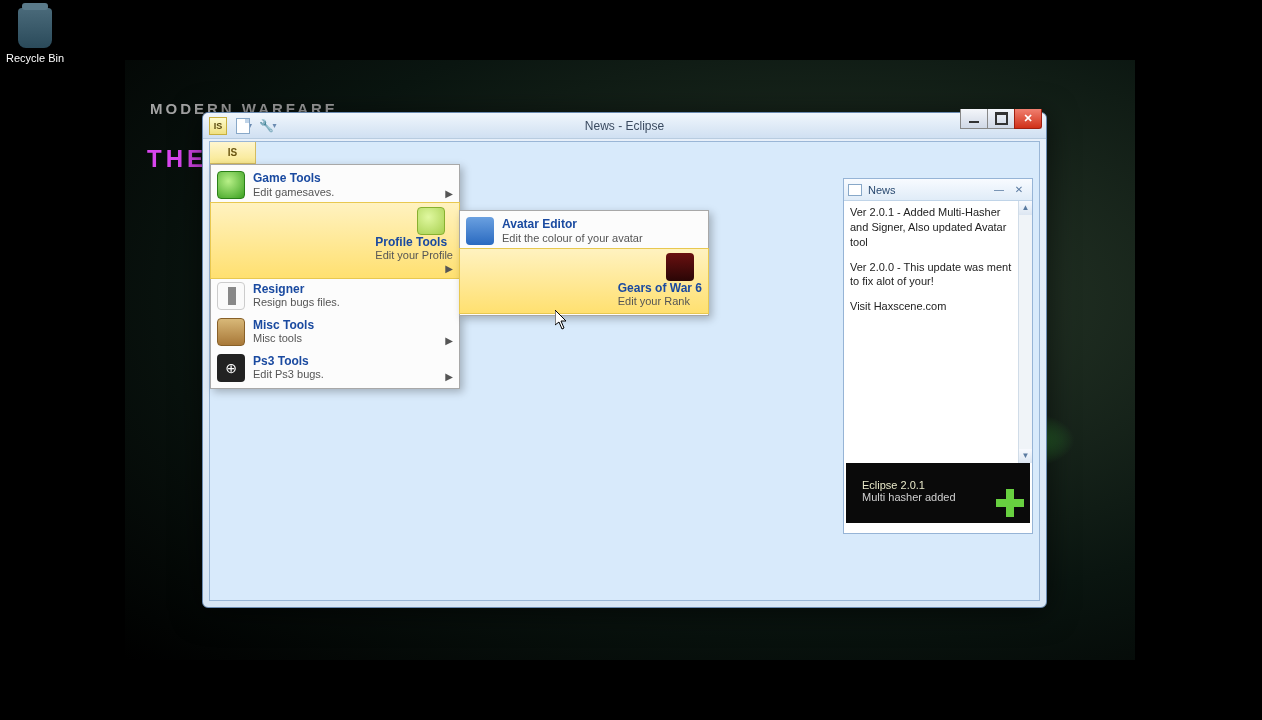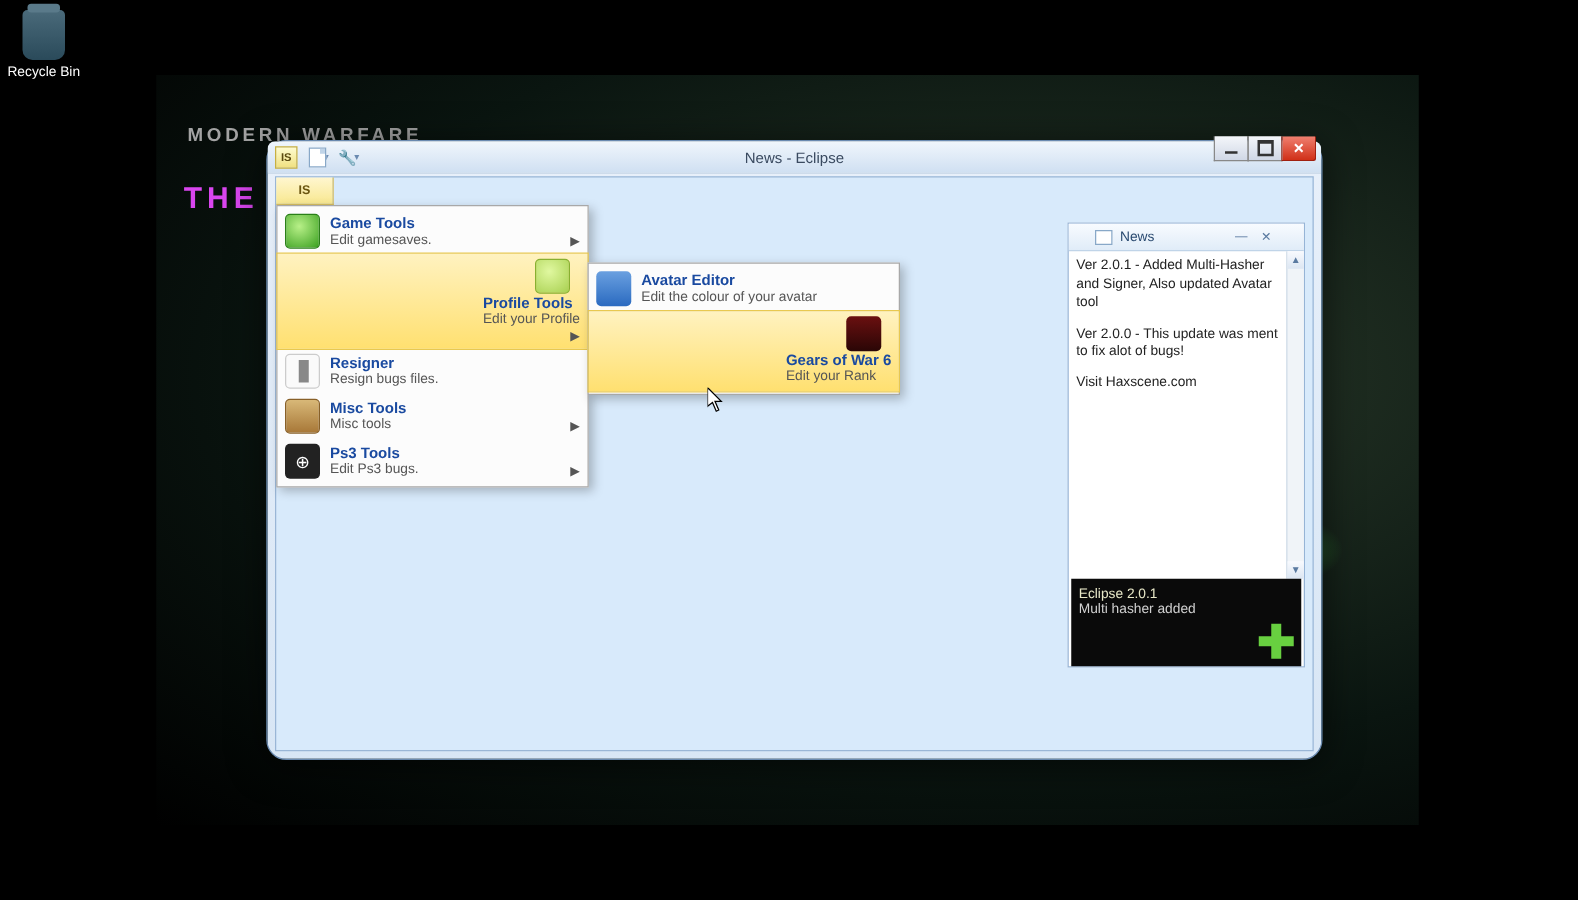--- a/index.html
+++ b/index.html
@@ -31,23 +31,23 @@
 }
 
 .recycle-bin { position: absolute; left: 5px; top: 8px; width: 60px; text-align: center; color: #fff; font-size: 11px; }
 .recycle-bin .icon { width: 34px; height: 40px; margin: 0 auto 4px;
   background: linear-gradient(#4a6a7a, #2a4a5a); border-radius: 4px 4px 8px 8px;
   position: relative; }
 .recycle-bin .icon::before { content:''; position:absolute; top:-5px; left:4px; right:4px; height:7px;
   background:#5a7a8a; border-radius:3px; }
 
 .window {
-  position: absolute; left: 213px; top: 112px; width: 845px; height: 496px;
+  position: absolute; left: 202px; top: 112px; width: 845px; height: 496px;
   background: linear-gradient(#e8f0fa, #d8e6f5);
-  border: 1px solid #6a8ab0; border-radius: 16px;
+  border: 1px solid #6a8ab0; border-radius: 6px;
   box-shadow: 0 4px 30px rgba(0,0,0,0.6);
   z-index: 5;
 }
 .titlebar {
   height: 26px; display: flex; align-items: center;
   background: linear-gradient(#f0f6fc, #d0e0f2);
   border-bottom: 1px solid #b8cce0; border-radius: 6px 6px 0 0;
   padding-left: 6px; position: relative;
 }
 .titlebar .app-icon { width: 18px; height: 18px; background: linear-gradient(#fefcd0, #f0e080); border: 1px solid #c8b040; display:flex;align-items:center;justify-content:center; font-size:9px; font-weight:bold; color:#5a4a10; margin-right: 6px; }
@@ -122,33 +122,33 @@
 .cursor { position:absolute; left:345px; top:168px; width:14px; height:20px; z-index:20; pointer-events:none; }
 
 
 .news-panel {
   position:absolute; right:6px; top:36px; width:190px; height:356px;
   background:#fff; border:1px solid #96b4d6;
 }
 .news-head {
   height:22px; background:linear-gradient(#f8fbff,#e0ecf8);
   border-bottom:1px solid #c0d4e8;
-  display:flex; align-items:center; padding:0 21px; font-size:11px; color:#2a4a70;
+  display:flex; align-items:center; padding:0 4px; font-size:11px; color:#2a4a70;
 }
 .news-head .ni { width:14px; height:12px; background:#fff; border:1px solid #88a8c8; margin-right:6px; }
 .news-head .sp { flex:1; }
 .news-head .nb { width:18px; height:14px; display:flex;align-items:center;justify-content:center; font-size:10px; color:#5a7aa0; margin-left:2px;}
 .news-body { position:relative; height:262px; padding:4px 16px 4px 6px; font-size:11px; color:#222; line-height:1.35; }
 .news-body p { margin-bottom:10px; }
 .news-scroll { position:absolute; right:0; top:0; bottom:0; width:14px; background:#f0f4f8; border-left:1px solid #d0dce8; }
 .news-scroll .sbtn { height:14px; background:linear-gradient(#f8fafe,#dce6f2); display:flex;align-items:center;justify-content:center; font-size:8px; color:#5a7aa0;}
 .news-scroll .sbtn.dn { position:absolute; bottom:0; left:0; right:0;}
 .news-foot {
-  height:70px; margin:0 2px 2px; background:#0a0a0a;
-  padding:6px; position:relative;
+  height:60px; margin:0 2px 2px; background:#0a0a0a;
+  padding:16px; position:relative;
 }
 .news-foot .nf-t { font-size:11px; color:#e8e8c8; }
 .news-foot .nf-d { font-size:11px; color:#d0d0d0; }
 .plus-ic { position:absolute; right:6px; bottom:6px; width:28px; height:28px; }
 .plus-ic::before,.plus-ic::after{content:'';position:absolute;background:#68d040;}
 .plus-ic::before{left:10px;top:0;width:8px;height:28px;}
 .plus-ic::after{left:0;top:10px;width:28px;height:8px;}
 </style>
 </head>
 <body>
@@ -253,21 +253,21 @@
     <div class="news-panel">
       <div class="news-head">
         <span class="ni"></span>
         <span>News</span>
         <span class="sp"></span>
         <span class="nb">—</span>
         <span class="nb">✕</span>
       </div>
       <div class="news-body">
         <p>Ver 2.0.1 - Added Multi-Hasher and Signer, Also updated Avatar tool</p>
-        <p>Ver 2.0.0 - This update was ment to fix alot of bugs!</p>
+        <p>Ver 2.0.0 - This update was ment to fix alot of your!</p>
         <p>Visit Haxscene.com</p>
         <div class="news-scroll">
           <div class="sbtn">▲</div>
           <div class="sbtn dn">▼</div>
         </div>
       </div>
       <div class="news-foot">
         <div class="nf-t">Eclipse 2.0.1</div>
         <div class="nf-d">Multi hasher added</div>
         <div class="plus-ic"></div>

